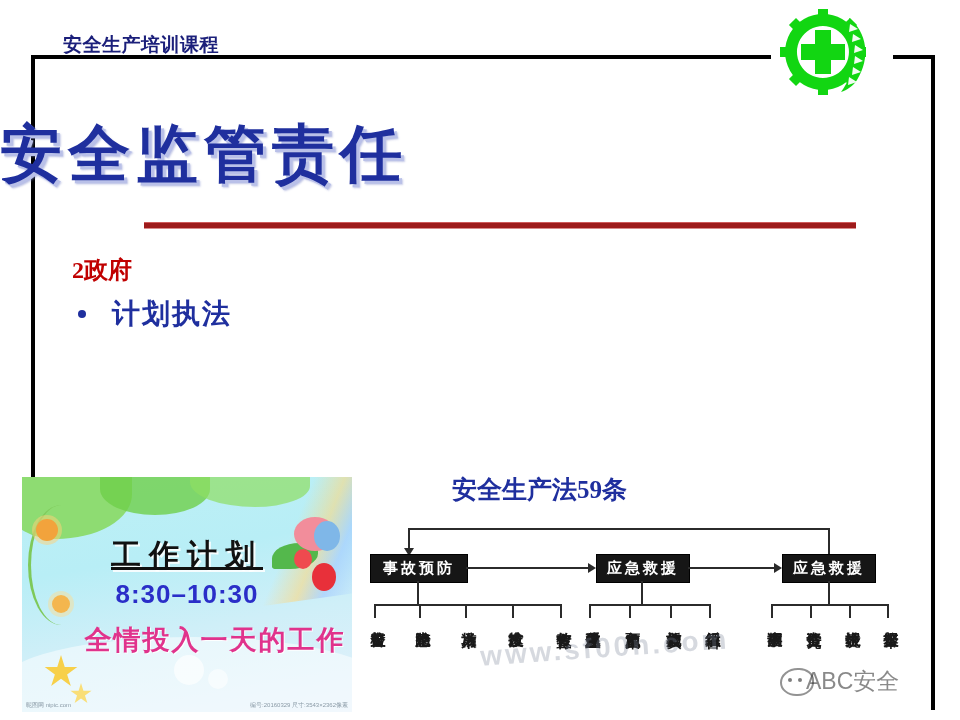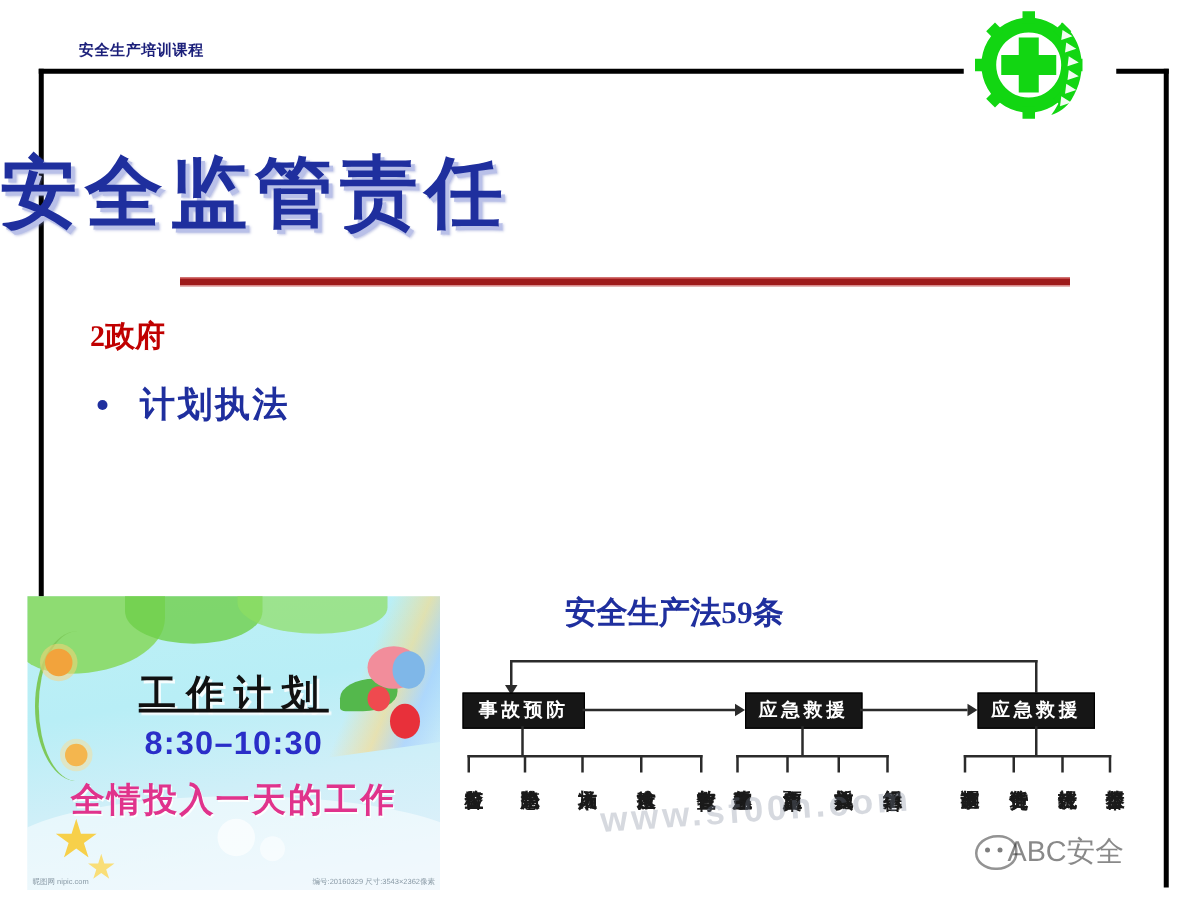--- a/index.html
+++ b/index.html
@@ -6,21 +6,21 @@
   body{
     width:960px;height:720px;background:#ffffff;overflow:hidden;
     font-family:"Liberation Sans","DejaVu Sans",sans-serif;
     position:relative;
   }
 
   
   #header-bar{position:absolute;left:0;top:0;width:960px;height:58px;}
   #course-label{
     position:absolute;left:63px;top:32px;
-    font-size:12px;font-weight:bold;color:#1b1f7a;
+    font-size:19px;font-weight:bold;color:#1b1f7a;
     font-family:"Liberation Serif","DejaVu Serif",serif;
     letter-spacing:.5px;white-space:nowrap;
   }
   
   #frame-top-left{position:absolute;left:31px;top:55px;width:740px;height:4px;background:#000;}
   #frame-top-right{position:absolute;left:893px;top:55px;width:42px;height:4px;background:#000;}
   #frame-left{position:absolute;left:31px;top:55px;width:4px;height:655px;background:#000;}
   #frame-right{position:absolute;left:931px;top:55px;width:4px;height:655px;background:#000;}
 
   
@@ -40,21 +40,21 @@
     background:#9e1b1b;border-top:1px solid #cf5a5a;border-bottom:1px solid #d98a8a;
   }
 
   
   #content-block{position:absolute;left:72px;top:252px;width:520px;}
   .heading-red{
     font-family:"Liberation Serif","DejaVu Serif",serif;
     font-size:24px;font-weight:bold;color:#c00000;
     line-height:1.55;white-space:nowrap;
   }
-  .bullet-row{display:flex;align-items:center;margin-top:16px;}
+  .bullet-row{display:flex;align-items:center;margin-top:6px;}
   .bullet-dot{
     width:8px;height:8px;border-radius:50%;background:#1f2f9e;
     margin-left:6px;margin-right:26px;flex:none;
   }
   .bullet-text{
     font-family:"Liberation Serif","DejaVu Serif",serif;
     font-size:28px;font-weight:bold;color:#1f2f9e;
     letter-spacing:2px;white-space:nowrap;
   }
 
@@ -86,21 +86,21 @@
   #ph-wave{left:-20px;top:160px;width:380px;height:90px;background:rgba(255,255,255,.5);border-radius:60% 60% 0 0;}
   #ph-bubble1{left:152px;top:178px;width:30px;height:30px;background:rgba(255,255,255,.65);}
   #ph-bubble2{left:186px;top:192px;width:20px;height:20px;background:rgba(255,255,255,.55);}
   .ph-txt{position:absolute;width:100%;text-align:center;white-space:nowrap;
           font-family:"Liberation Serif","DejaVu Serif",serif;font-weight:bold;}
   #ph-title{top:58px;font-size:30px;color:#111;letter-spacing:8px;
             text-shadow:2px 2px 0 rgba(255,255,255,.85);text-decoration:underline;}
   #ph-time{top:102px;font-size:26px;color:#2a2ec8;letter-spacing:1px;
            font-family:"Liberation Sans","DejaVu Sans",sans-serif;}
   #ph-slogan{top:145px;font-size:27px;color:#e0338c;letter-spacing:2px;
-             text-shadow:1px 1px 0 rgba(255,255,255,.9);}
+             text-shadow:1px 1px 0 rgba(255,255,255,.9);margin-left:28px;}
   #ph-credit-l{position:absolute;left:4px;bottom:2px;font-size:6px;color:#8a9aa6;white-space:nowrap;}
   #ph-credit-r{position:absolute;right:4px;bottom:2px;font-size:6px;color:#8a9aa6;white-space:nowrap;}
 
   
   #diagram-title{
     position:absolute;left:452px;top:473px;
     font-family:"Liberation Serif","DejaVu Serif",serif;
     font-size:25px;font-weight:bold;color:#1f2f9e;white-space:nowrap;
   }
   #diagram{position:absolute;left:360px;top:520px;width:580px;height:196px;}

